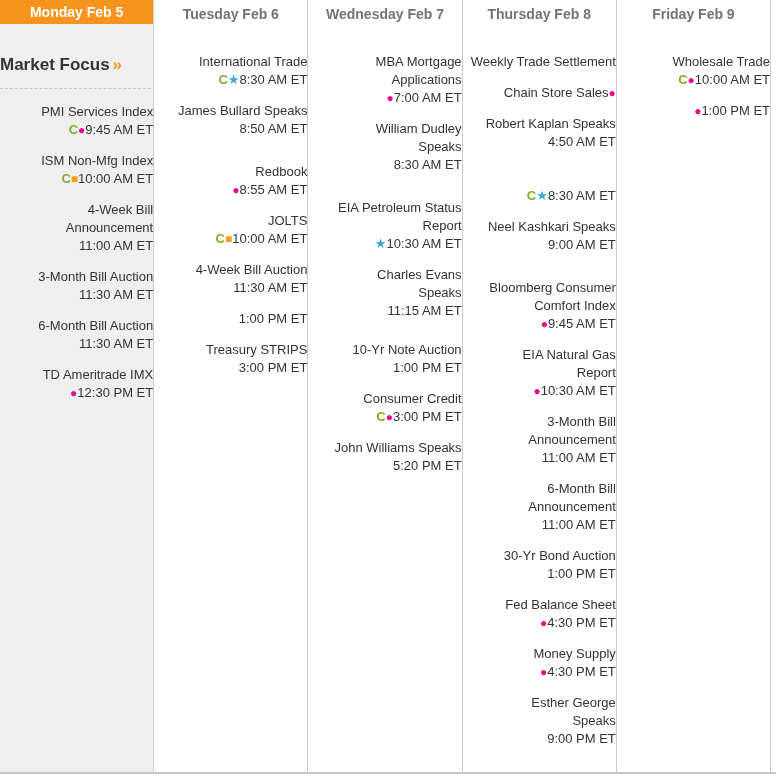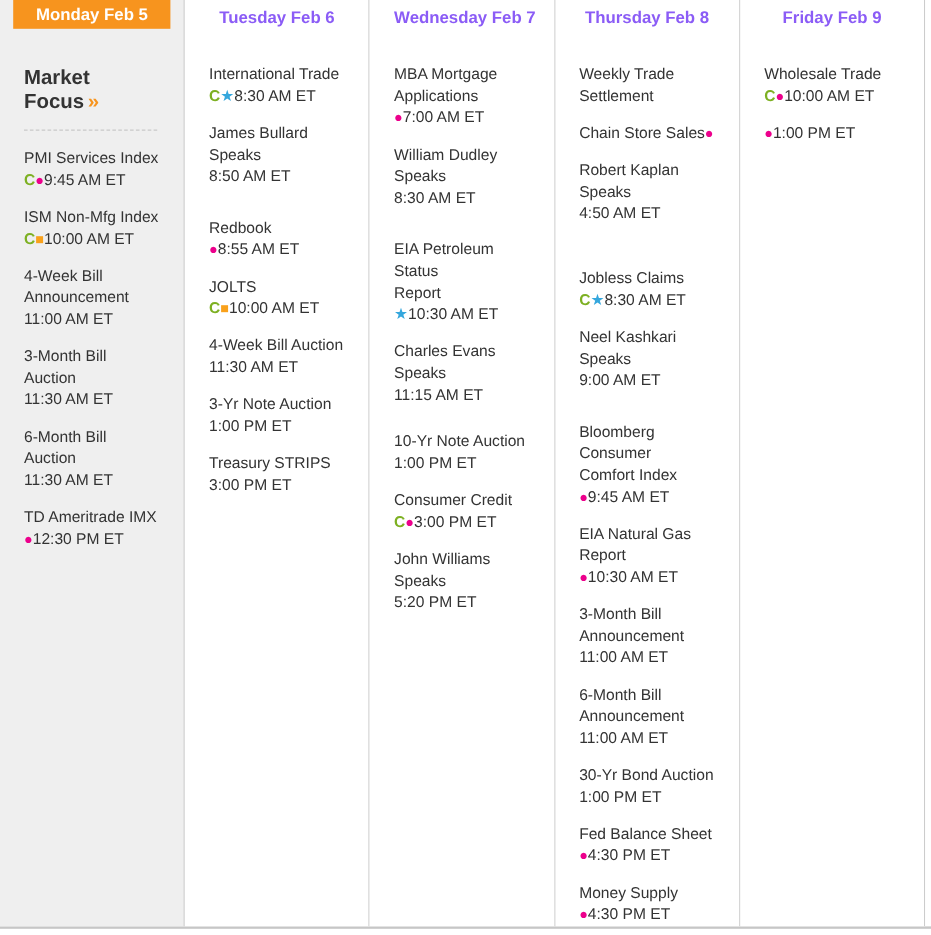--- a/index.html
+++ b/index.html
@@ -4,36 +4,36 @@
 <style>
   html,body{margin:0;padding:0;background:#ffffff;}
   body{
     width:776px;height:779px;position:relative;overflow:hidden;
     font-family:"Liberation Sans",sans-serif;color:#333;
     -webkit-font-smoothing:antialiased;
   }
   .board{display:flex;width:771px;height:772px;overflow:hidden;}
   .col{
     flex:1 1 0;box-sizing:border-box;border-right:1px solid #cccccc;
-    padding:0 20px;overflow:hidden;background:#ffffff;
+    padding:0 0;overflow:hidden;background:#ffffff;
   }
   .col[data-variant="highlight"]{background:#efefef;}
   .col-header{
     font-size:14px;font-weight:bold;line-height:16px;text-align:center;
-    color:#8b5cf6;padding:6px 0 3px;white-space:nowrap;
+    color:#737373;padding:6px 0 3px;white-space:nowrap;
   }
   .col[data-variant="highlight"] .col-header{
     background:#f7941e;color:#ffffff;margin:0 -9px;padding:4px 0 4px;
   }
   .market-focus-wrap{display:none;}
   .market-focus-wrap[data-show="1"]{display:block;}
   .market-focus{margin-top:31px;font-size:17px;font-weight:bold;color:#333;cursor:pointer;}
   .mf-arrow{color:#f7941e;margin-left:3px;font-weight:bold;}
   .dashed-divider{border-top:1px dashed #c9c9c9;margin:13px 2px 0 0;height:0;}
-  .events{padding-top:28px;}
+  .events{padding-top:28px;text-align:right;}
   .col[data-variant="highlight"] .events{padding-top:14px;}
   .event{margin-bottom:13px;font-size:13px;line-height:18px;}
   .event[data-gap="md"]{padding-top:8px;}
   .event[data-gap="lg"]{padding-top:12px;}
   .event[data-gap="xl"]{padding-top:23px;}
   .event-title{white-space:pre-line;color:#333;cursor:pointer;}
   .event-time{color:#333;}
   .icons:empty,.ticons:empty,.time:empty{display:none;}
   .icon{display:inline;font-style:normal;}
   [data-name="consensus-c-icon"]{color:#7db022;font-weight:800;font-size:13px;}
@@ -97,21 +97,20 @@
         </div>
         <div class="event" data-name="calendar-event">
           <div class="event-title" data-name="event-title"><span class="t" data-name="event-title-text">JOLTS</span></div>
           <div class="event-time" data-name="event-time"><span class="icons"><span class="icon" data-name="consensus-c-icon">C</span><span class="icon" data-name="square-icon">■</span></span><span class="time" data-name="event-time-text">10:00 AM ET</span></div>
         </div>
         <div class="event" data-name="calendar-event">
           <div class="event-title" data-name="event-title"><span class="t" data-name="event-title-text">4-Week Bill Auction</span></div>
           <div class="event-time" data-name="event-time"><span class="time" data-name="event-time-text">11:30 AM ET</span></div>
         </div>
         <div class="event" data-name="calendar-event">
-          <div class="event-title" data-name="event-title"><span class="t" data-name="event-title-text">3-Yr Note Auction</span></div>
           <div class="event-time" data-name="event-time"><span class="time" data-name="event-time-text">1:00 PM ET</span></div>
         </div>
         <div class="event" data-name="calendar-event">
           <div class="event-title" data-name="event-title"><span class="t" data-name="event-title-text">Treasury STRIPS</span></div>
           <div class="event-time" data-name="event-time"><span class="time" data-name="event-time-text">3:00 PM ET</span></div>
         </div>
       </div>
     </div>
     <div class="col" data-name="calendar-day-column">
       <div class="col-header" data-name="day-header">Wednesday Feb 7</div>
@@ -159,21 +158,20 @@
         </div>
         <div class="event" data-name="calendar-event">
           <div class="event-title" data-name="event-title"><span class="t" data-name="event-title-text">Chain Store Sales</span><span class="ticons"><span class="icon" data-name="dot-icon">●</span></span></div>
           <div class="event-time" data-name="event-time"></div>
         </div>
         <div class="event" data-name="calendar-event">
           <div class="event-title" data-name="event-title"><span class="t" data-name="event-title-text">Robert Kaplan Speaks</span></div>
           <div class="event-time" data-name="event-time"><span class="time" data-name="event-time-text">4:50 AM ET</span></div>
         </div>
         <div class="event" data-name="calendar-event" data-gap="xl">
-          <div class="event-title" data-name="event-title"><span class="t" data-name="event-title-text">Jobless Claims</span></div>
           <div class="event-time" data-name="event-time"><span class="icons"><span class="icon" data-name="consensus-c-icon">C</span><span class="icon" data-name="star-icon">★</span></span><span class="time" data-name="event-time-text">8:30 AM ET</span></div>
         </div>
         <div class="event" data-name="calendar-event">
           <div class="event-title" data-name="event-title"><span class="t" data-name="event-title-text">Neel Kashkari Speaks</span></div>
           <div class="event-time" data-name="event-time"><span class="time" data-name="event-time-text">9:00 AM ET</span></div>
         </div>
         <div class="event" data-name="calendar-event" data-gap="lg">
           <div class="event-title" data-name="event-title"><span class="t" data-name="event-title-text">Bloomberg Consumer
 Comfort Index</span></div>
           <div class="event-time" data-name="event-time"><span class="icons"><span class="icon" data-name="dot-icon">●</span></span><span class="time" data-name="event-time-text">9:45 AM ET</span></div>

